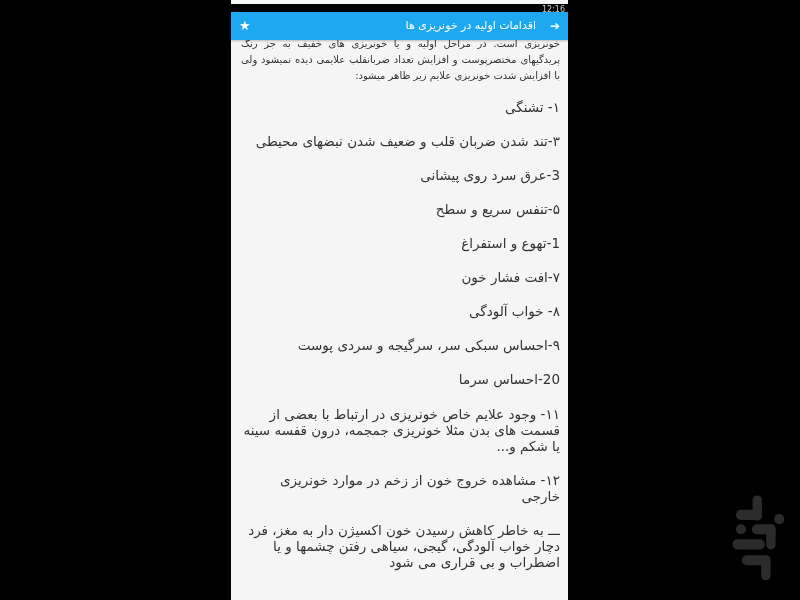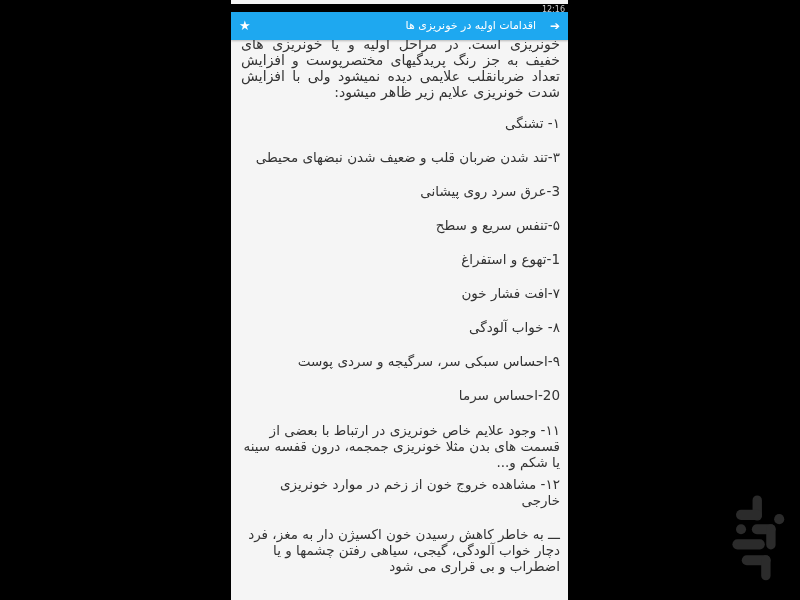--- a/index.html
+++ b/index.html
@@ -27,21 +27,21 @@
     position: absolute; right: 8px; top: 0; line-height: 28px; font-size: 12px; cursor: pointer;
   }
   .app-bar .star {
     position: absolute; left: 8px; top: 0; line-height: 28px; font-size: 13px; cursor: pointer;
   }
   .content {
     position: absolute; left: 0; top: 36px; width: 100%; height: 564px; overflow: hidden;
     direction: rtl; color: #333; padding: 0 8px 0 10px; box-sizing: border-box;
   }
   .intro {
-    font-size: 14px; line-height: 16px; margin: 0; text-align: justify;
+    font-size: 10px; line-height: 16px; margin: 0; text-align: justify;
   }
   .item {
     font-size: 13.5px; margin: 0; line-height: 16px;
   }
   .item.single { height: 34px; display: flex; align-items: center; }
   .item.multi { margin-top: 10px; line-height: 16px; }
   .footer-note { font-size: 13.5px; line-height: 16px; margin-top: 18px; }
   .shield {
     position: absolute; left: 718px; top: 475px; width: 72px; height: 120px;
   }
@@ -69,21 +69,21 @@
     <p class="item single">۱- تشنگی</p>
     <p class="item single">۳-تند شدن ضربان قلب و ضعیف شدن نبضهای محیطی</p>
     <p class="item single">3-عرق سرد روی پیشانی</p>
     <p class="item single">۵-تنفس سریع و سطح</p>
     <p class="item single">1-تهوع و استفراغ</p>
     <p class="item single">۷-افت فشار خون</p>
     <p class="item single">۸-  خواب آلودگی</p>
     <p class="item single">۹-احساس سبکی سر، سرگیجه و سردی پوست</p>
     <p class="item single">20-احساس سرما</p>
     <p class="item multi">۱۱-  وجود علایم خاص خونریزی در ارتباط با بعضی از قسمت های بدن مثلا خونریزی جمجمه، درون قفسه سینه یا شکم و...</p>
-    <p class="item multi" style="margin-top:6px">۱۲- مشاهده خروج خون از زخم در موارد خونریزی خارجی</p>
+    <p class="item multi" style="margin-top:18px">۱۲- مشاهده خروج خون از زخم در موارد خونریزی خارجی</p>
     <p class="footer-note">ـــ به خاطر کاهش رسیدن خون اکسیژن دار به مغز، فرد دچار خواب آلودگی، گیجی، سیاهی رفتن چشمها و یا اضطراب و بی قراری می شود</p>
   </div>
 </div>
 
 <svg class="shield" viewBox="0 0 100 140">
   <g fill="#2b2b2b">
     <rect x="48" y="15" width="13" height="35" rx="6.5"></rect>
     <rect x="25" y="35" width="36" height="14" rx="7"></rect>
     <circle cx="85" cy="48" r="7"></circle>
     <circle cx="32" cy="62" r="7"></circle>

